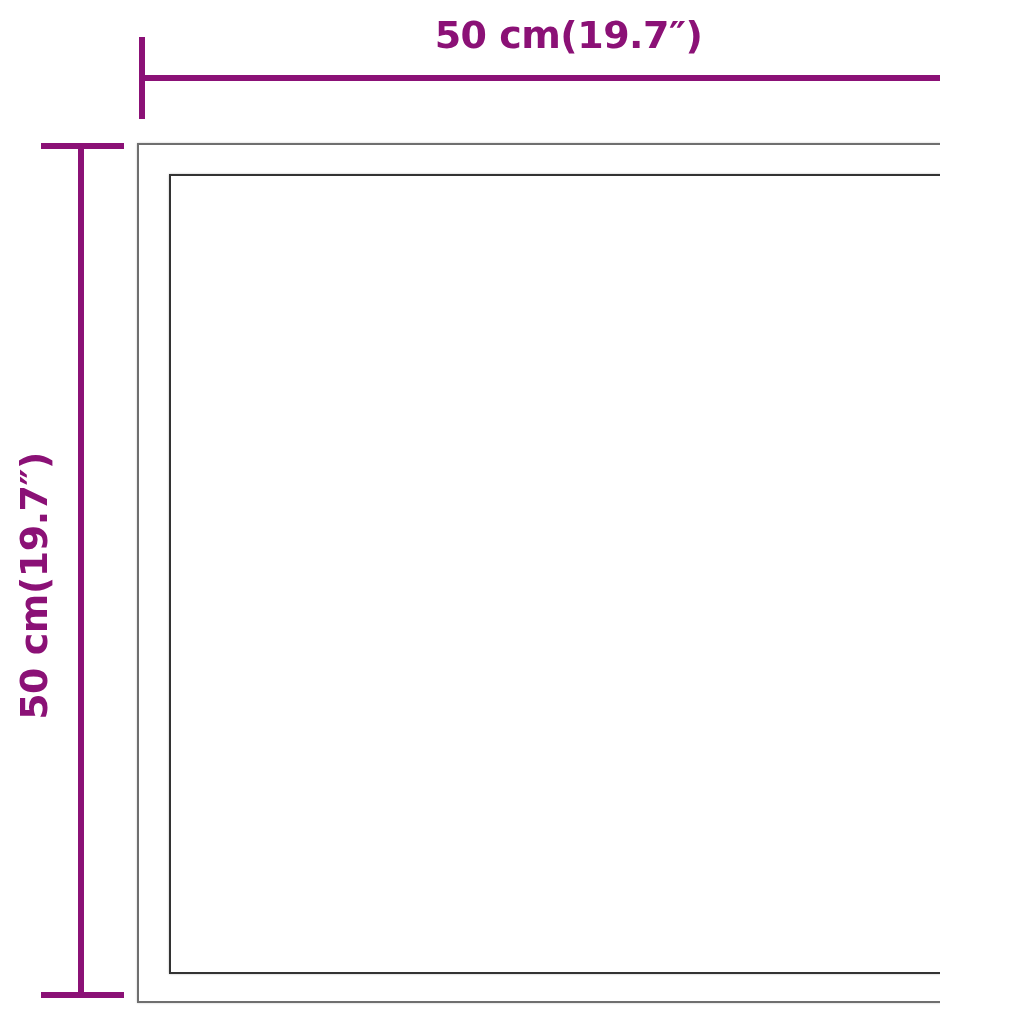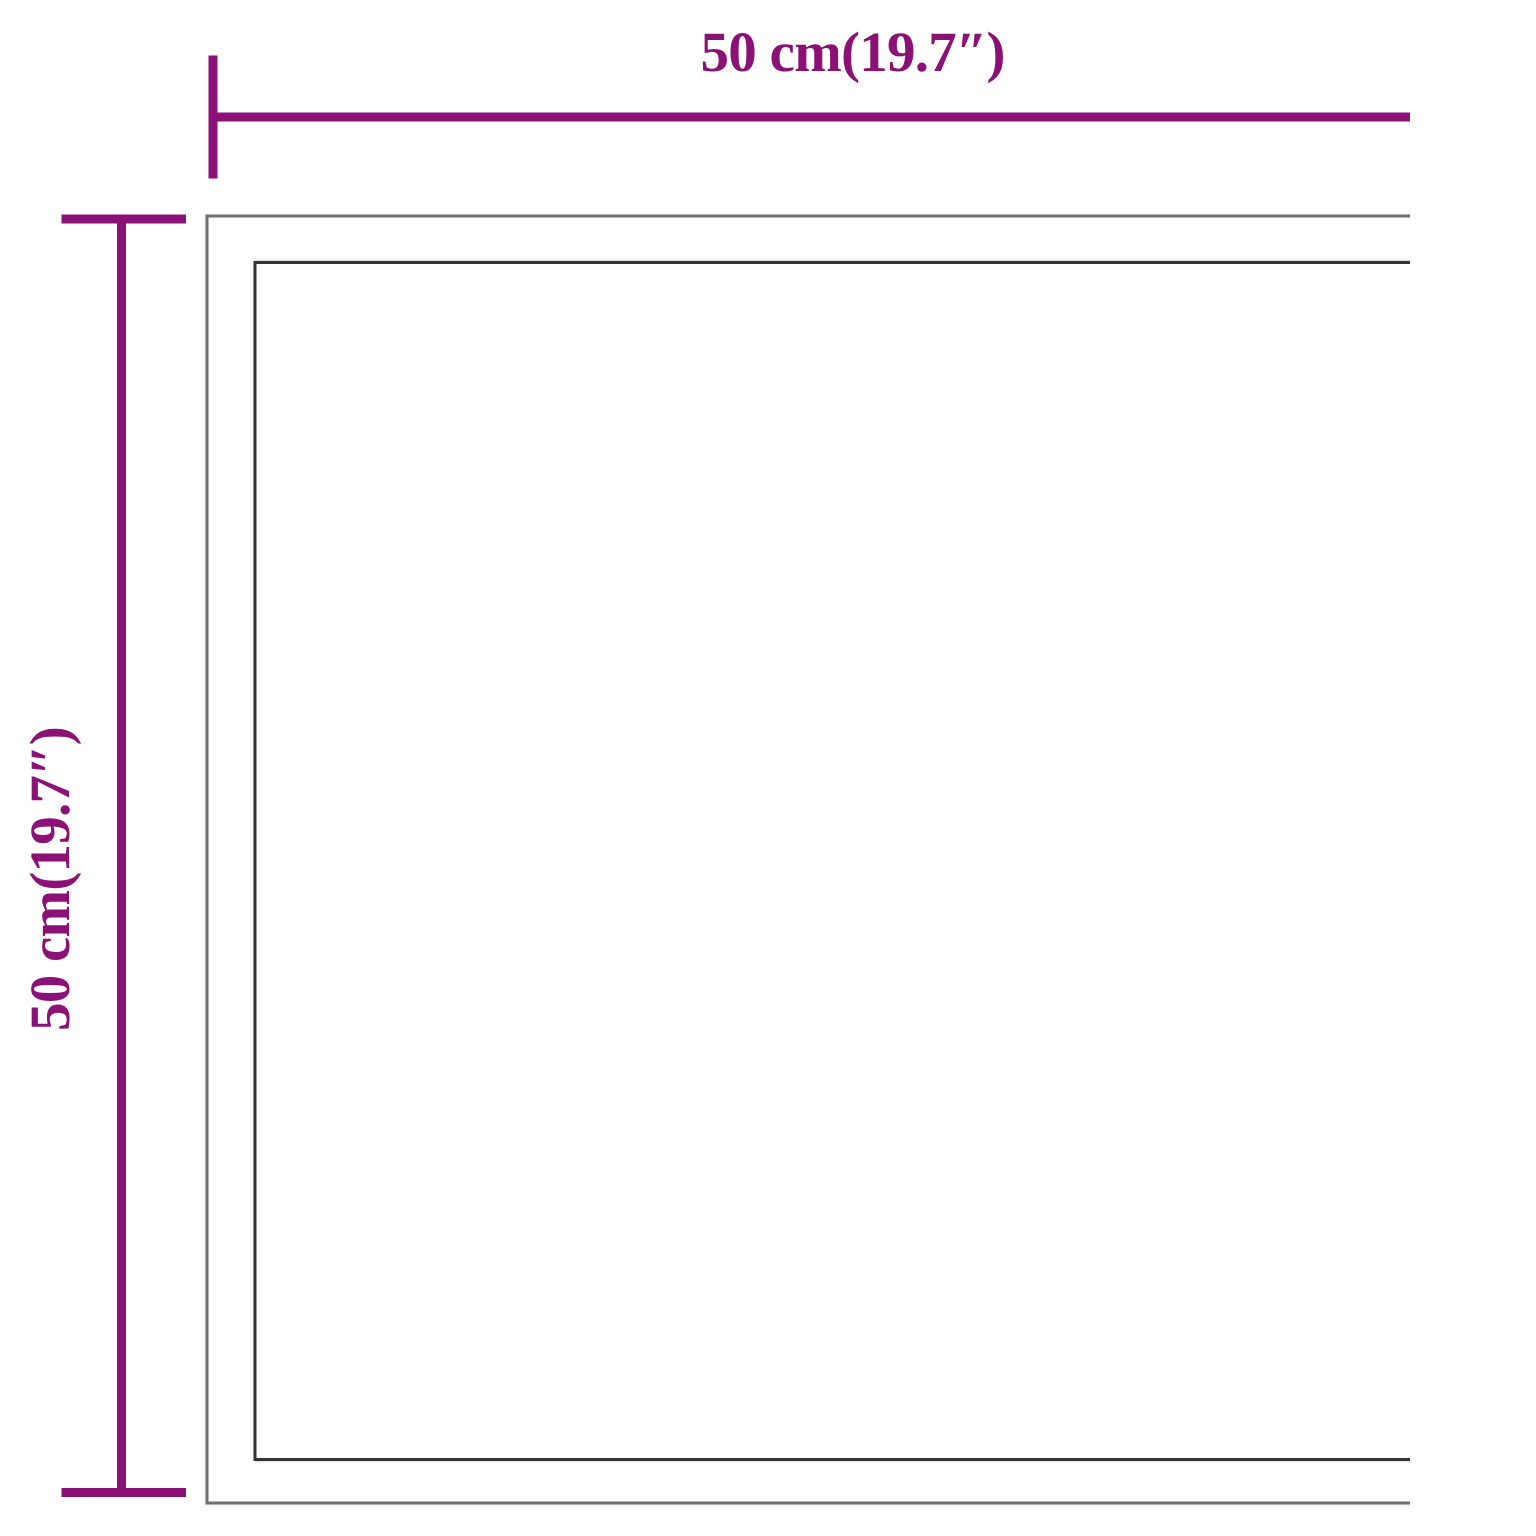--- a/index.html
+++ b/index.html
@@ -11,21 +11,20 @@
     width: 1024px;
     height: 1024px;
     font-family: "DejaVu Sans", "Liberation Sans", sans-serif;
   }
   .canvas {
     position: relative;
     width: 940px;
     height: 1024px;
     background: var(--background, #ffffff);
     overflow: hidden;
-    font-family: Liberation Serif, serif;
   }
 
   
   .outer-frame {
     position: absolute;
     left: 137px;
     top: 143px;
     width: 865px;
     height: 860px;
     box-sizing: border-box;

